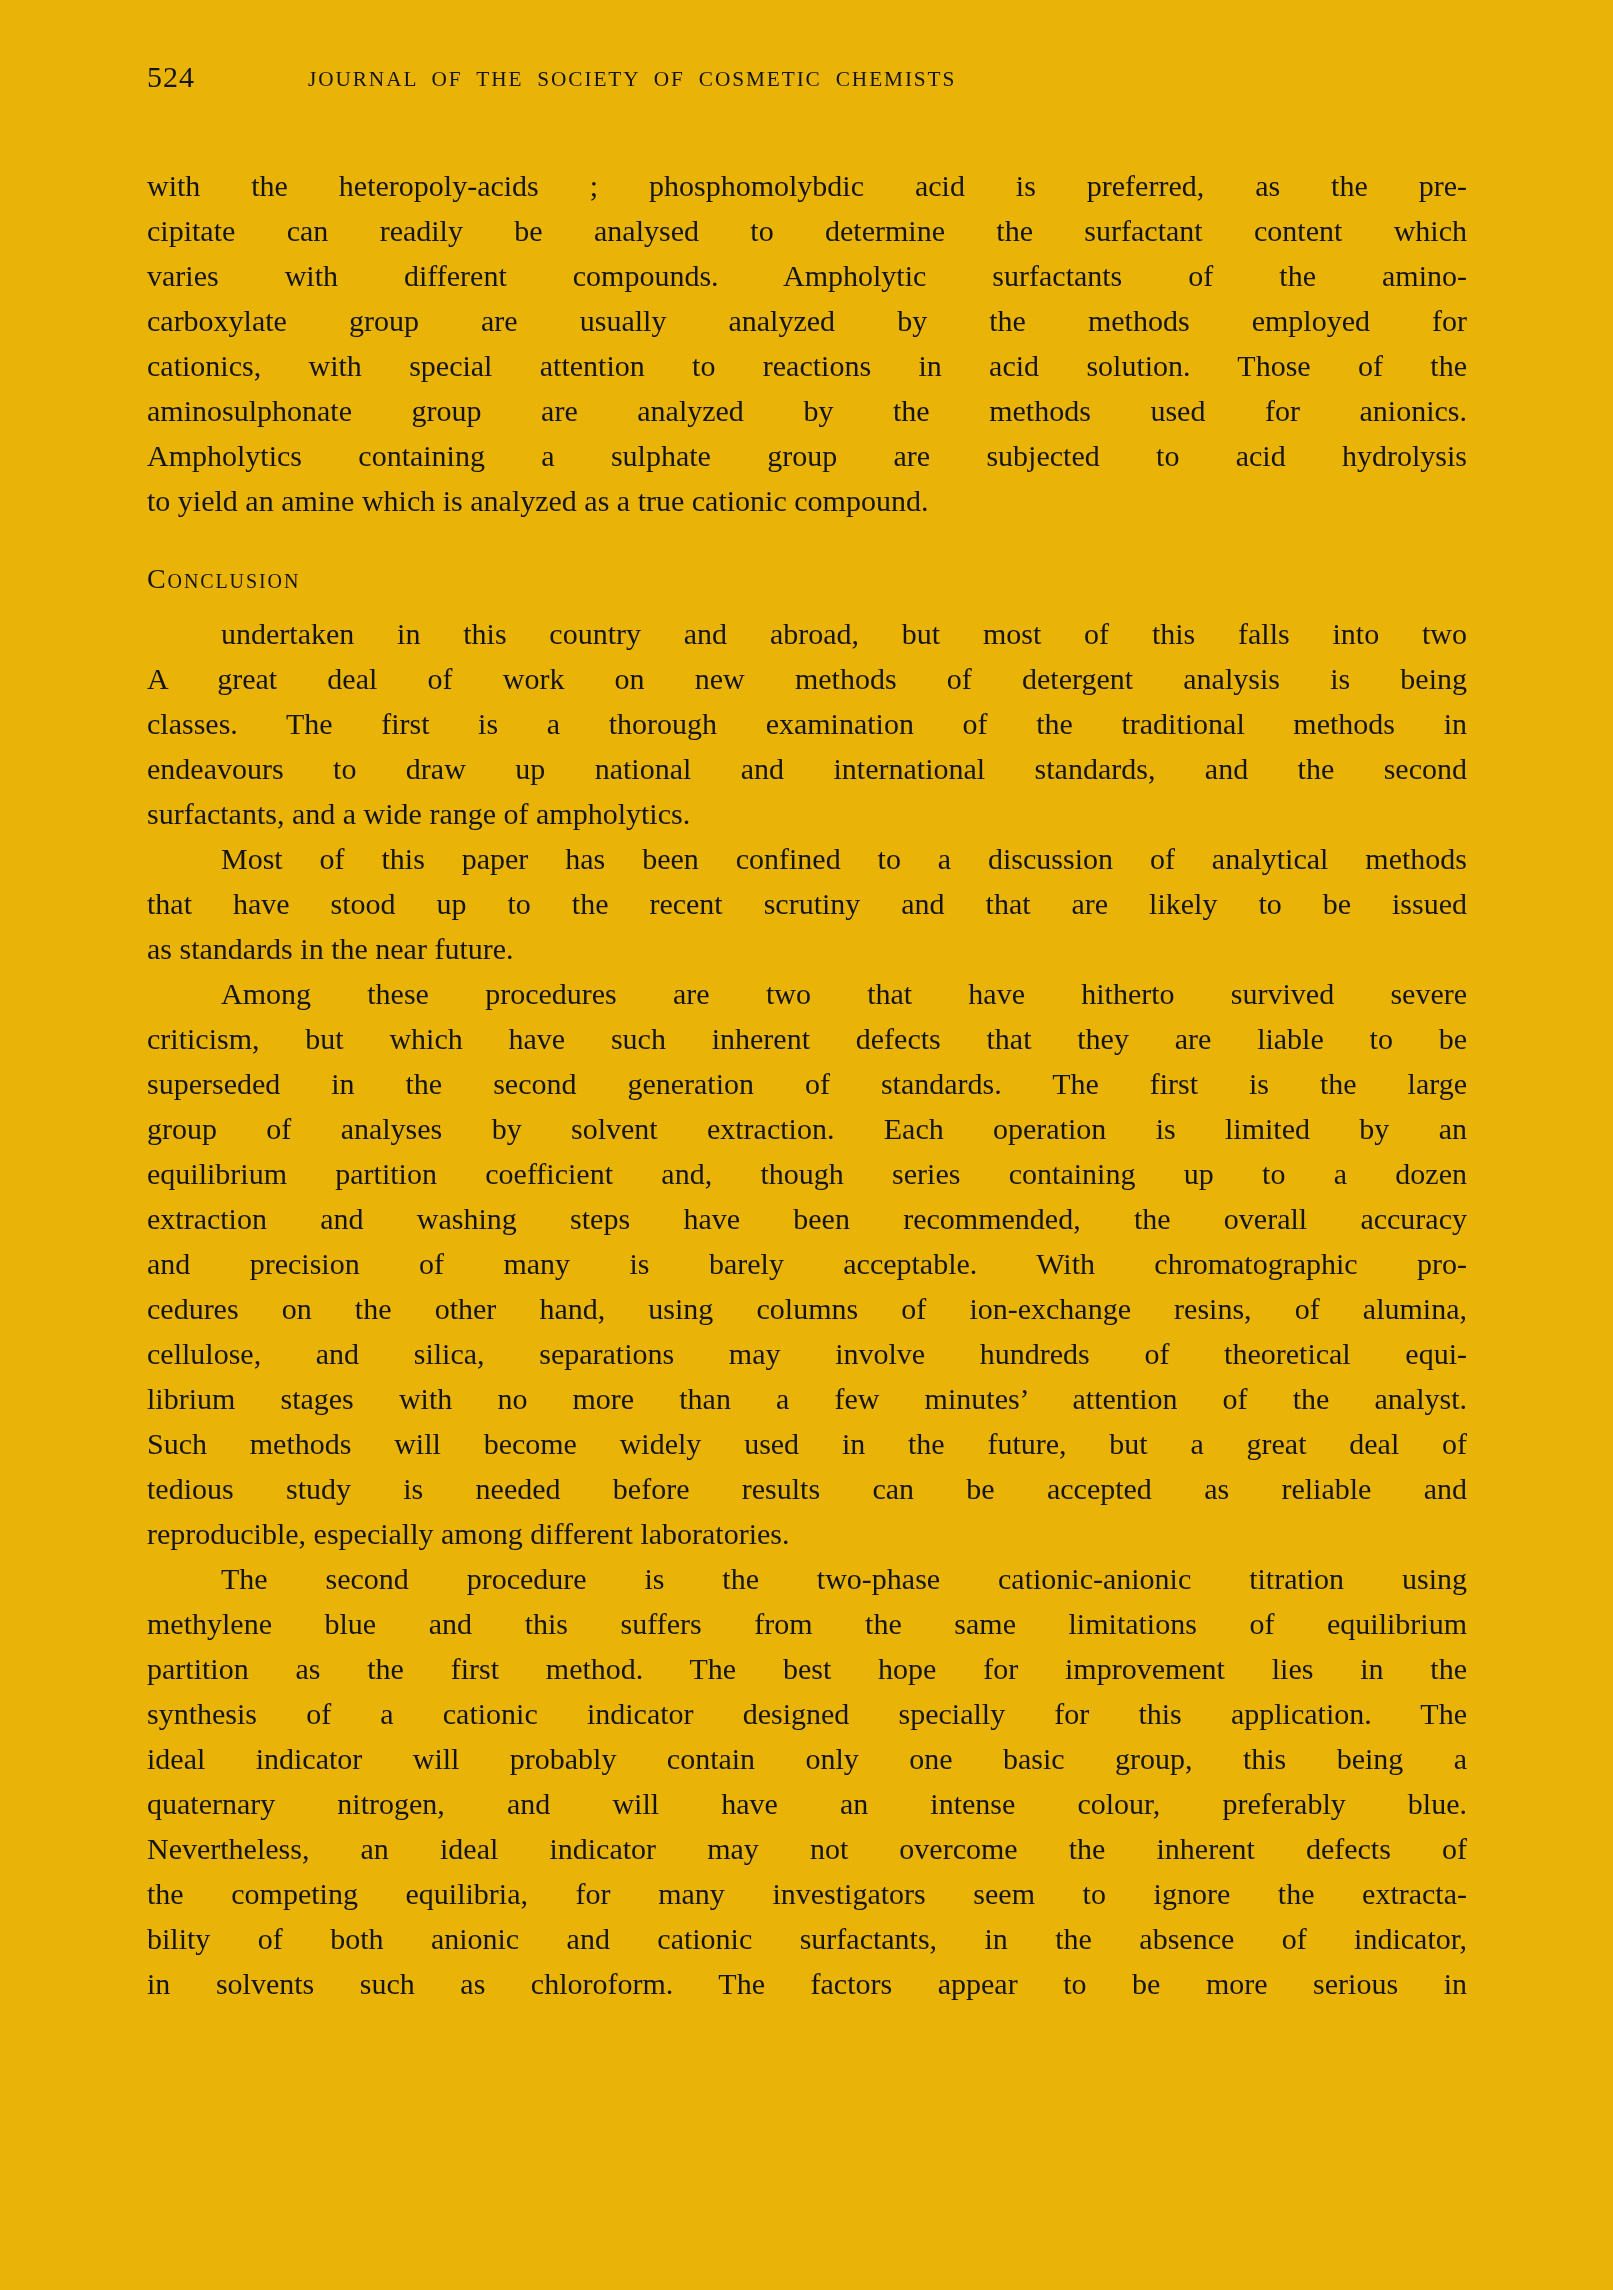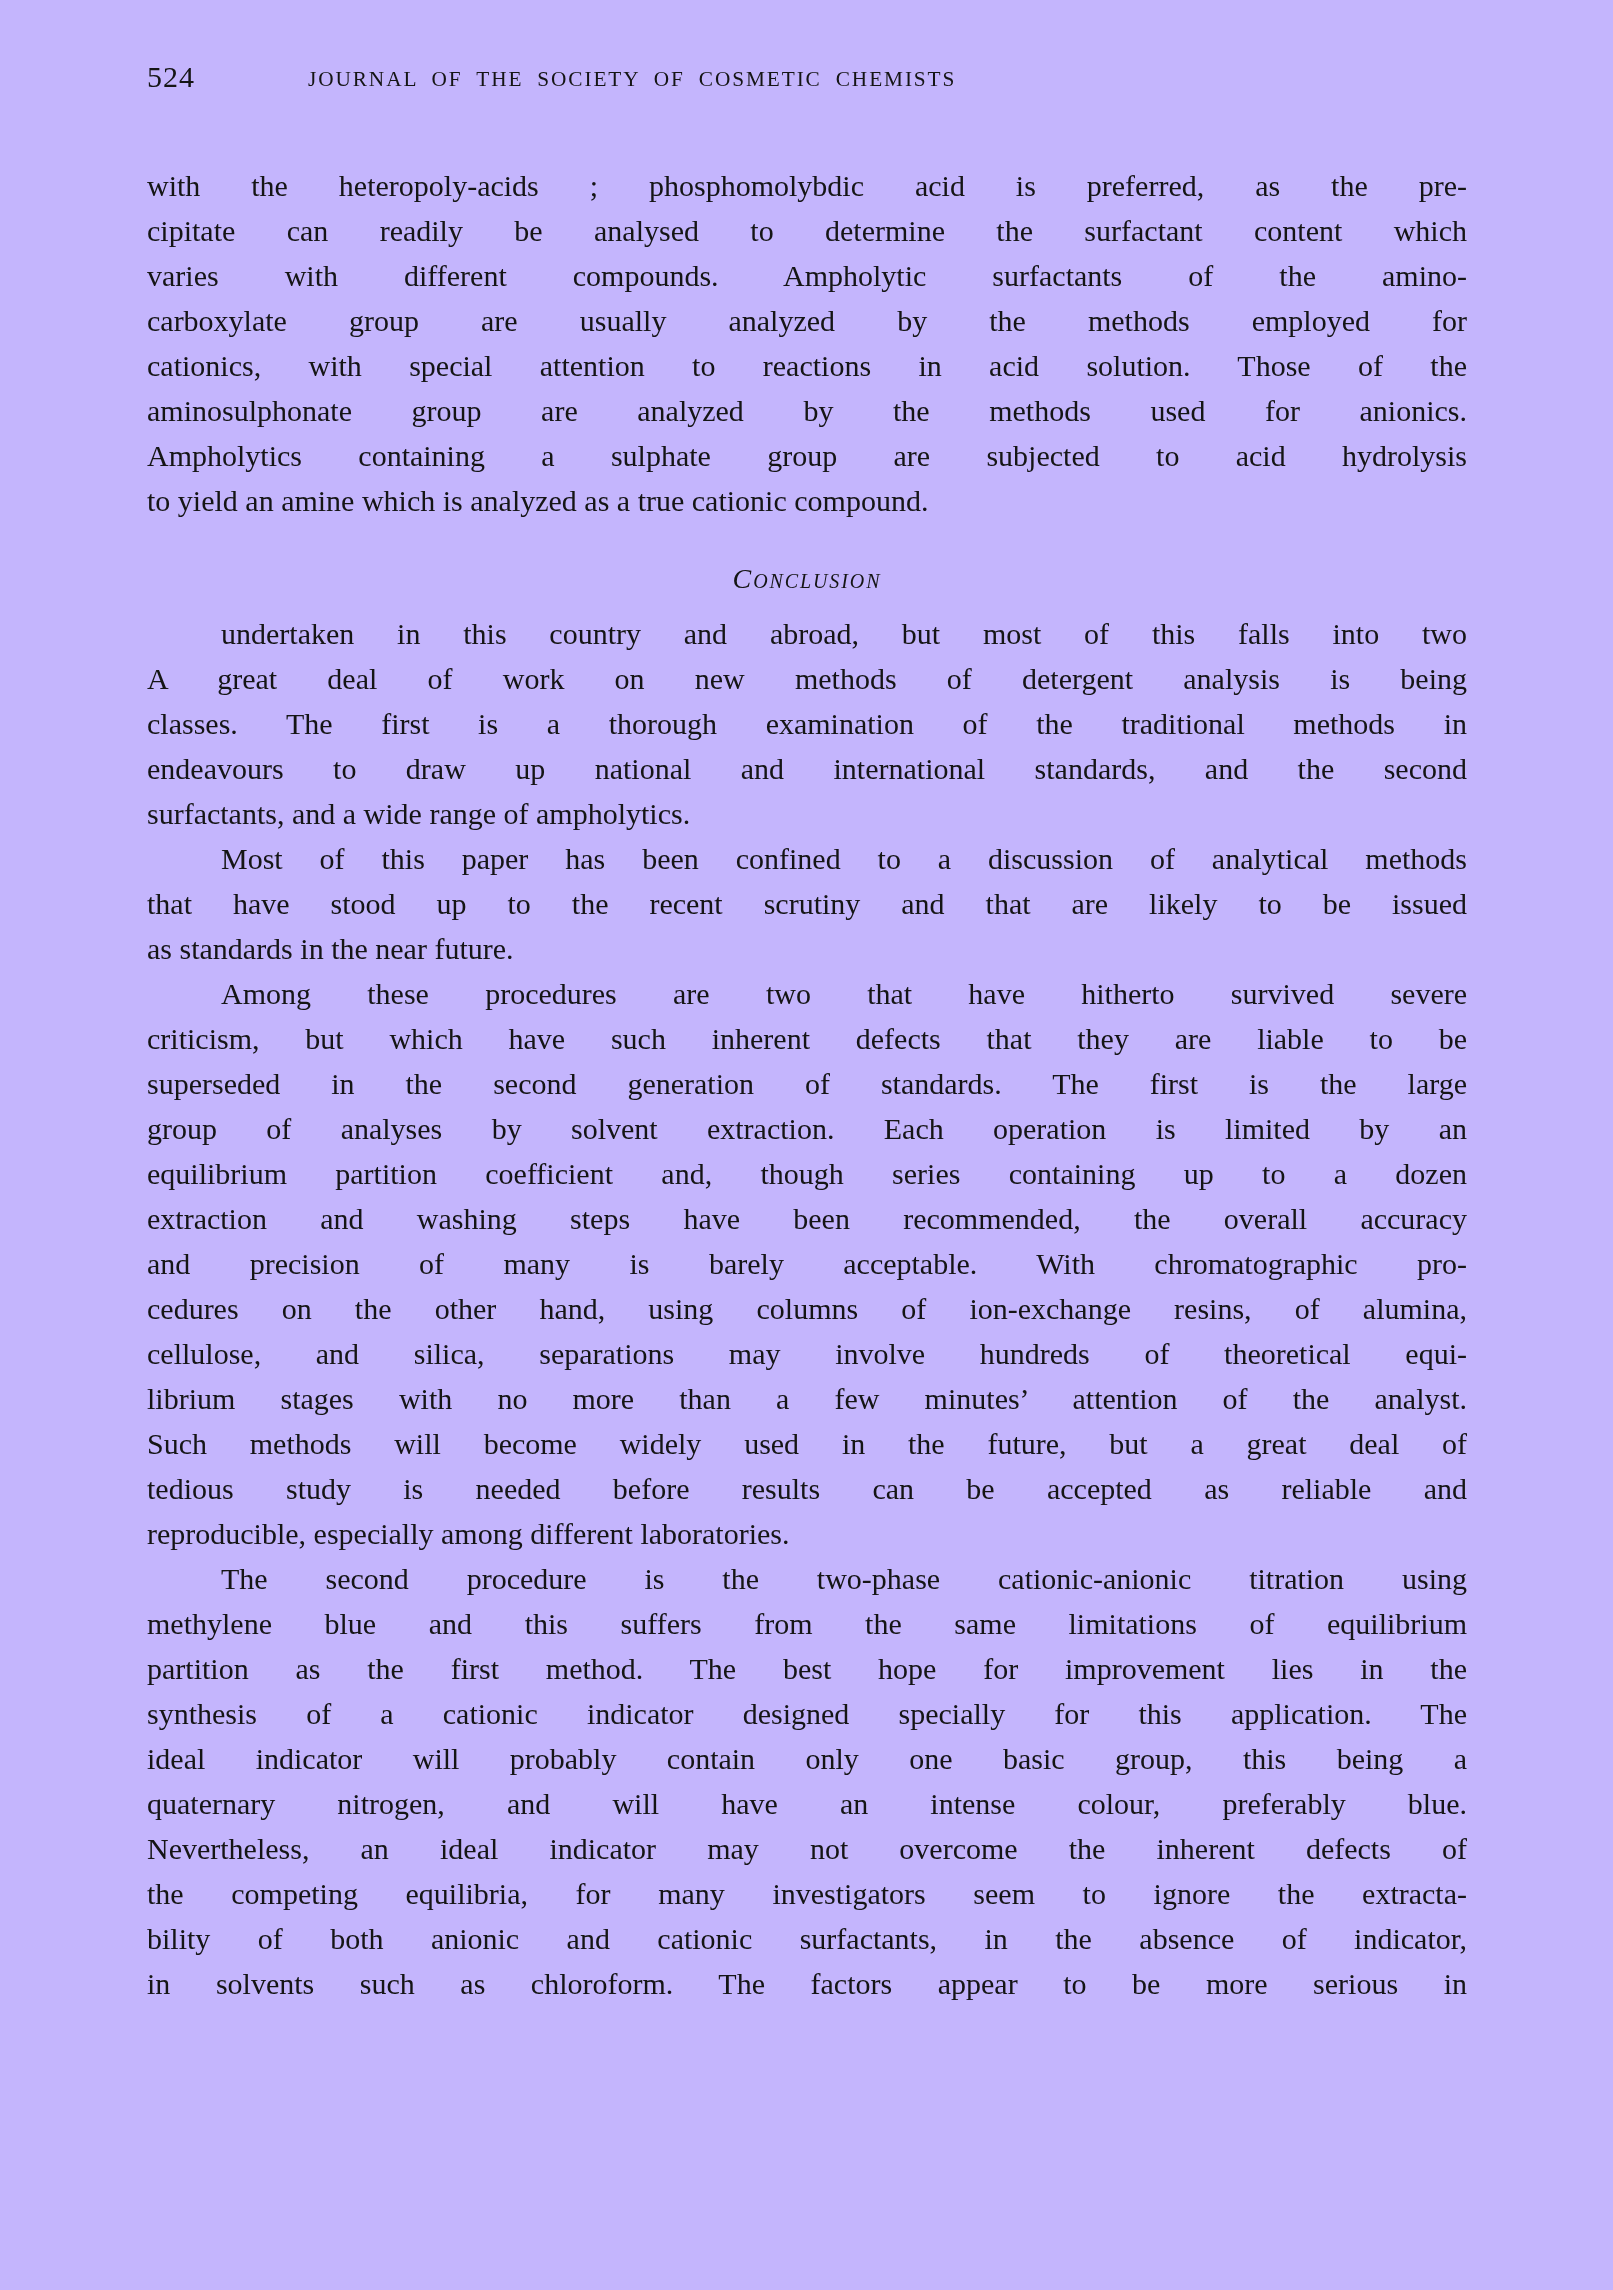--- a/index.html
+++ b/index.html
@@ -4,21 +4,21 @@
 <style>
   html, body {
     margin: 0;
     padding: 0;
     background: #ffffff;
   }
   .page {
     position: relative;
     width: 1614px;
     height: 2290px;
-    background: #c4b5fd;
+    background: #eab308;
     color: #151515;
     font-family: "Liberation Serif", serif;
     overflow: hidden;
   }
   .page-header {
     position: absolute;
     top: 60px;
     left: 147px;
     width: 1320px;
     height: 41px;
@@ -58,22 +58,20 @@
   .paragraph.indent .line:first-child {
     text-indent: 74px;
   }
   .section-heading {
     margin: 39px 0 15.5px 0;
     font-size: 28px;
     line-height: 33px;
     font-weight: normal;
     font-variant: small-caps;
     letter-spacing: 1.9px;
-    text-align: center;
-    font-style: italic;
   }
 </style>
 </head>
 <body>
 
 <div class="page">
   <header class="page-header">
     <span class="page-number">524</span>
     <span class="running-head">JOURNAL OF THE SOCIETY OF COSMETIC CHEMISTS</span>
   </header>

